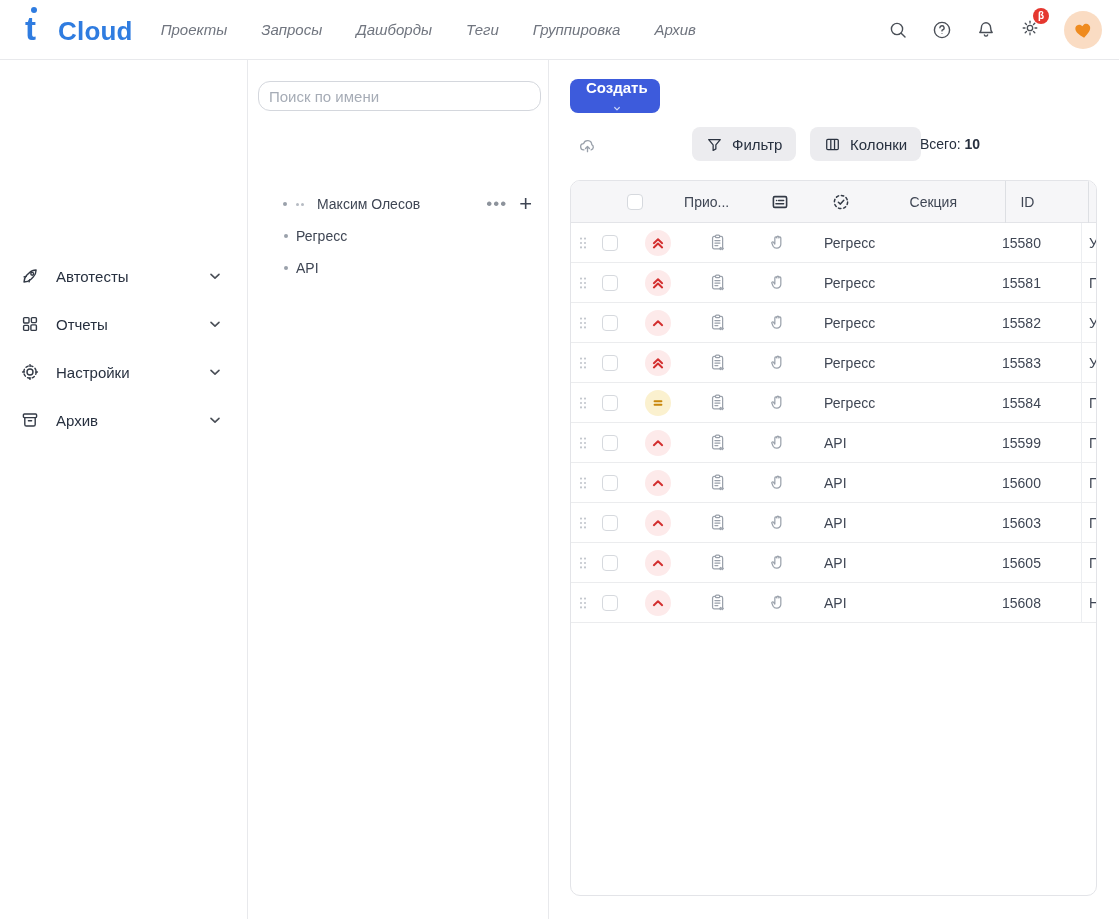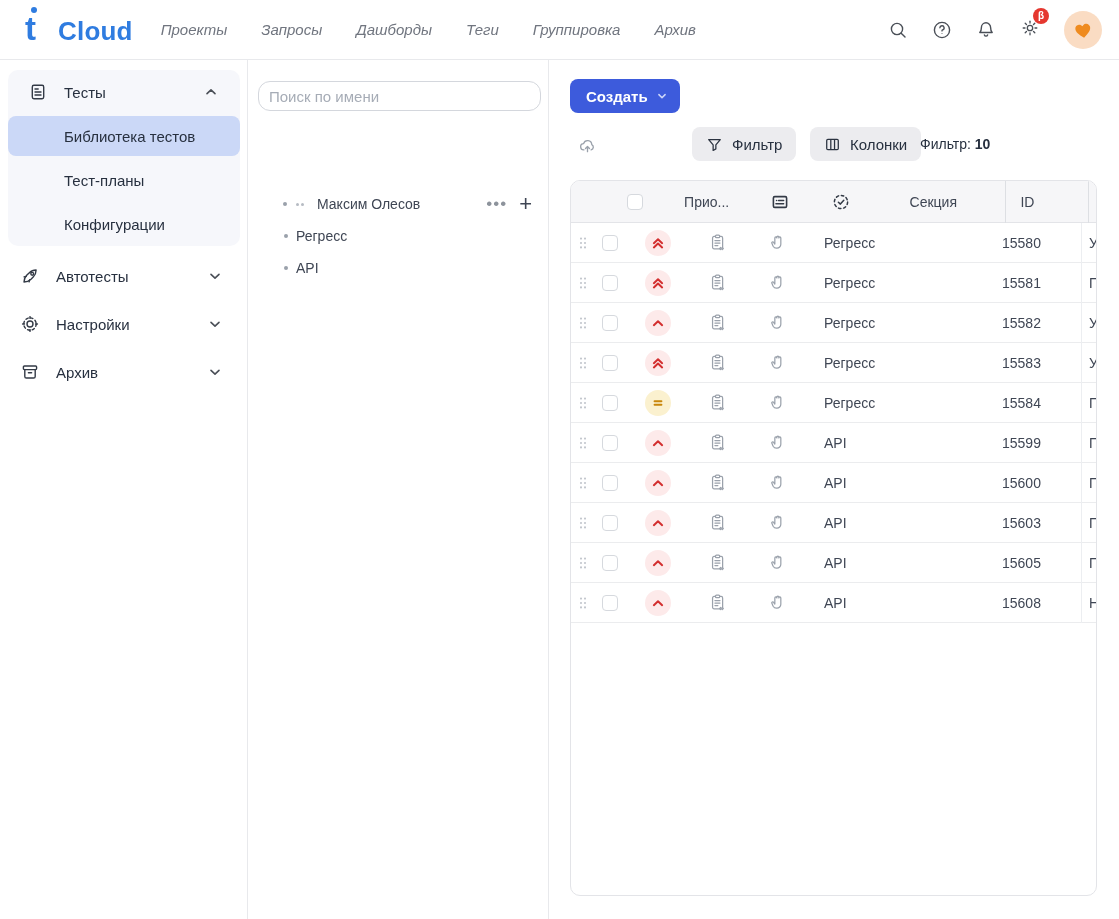--- a/index.html
+++ b/index.html
@@ -59,21 +59,21 @@
   .plus-btn { color:#3f4654; font-size:22px; font-weight:400; line-height:18px; cursor:pointer; }
   .tree-item { position:absolute; left:0; width:301px; height:28px; display:flex;
     align-items:center; cursor:pointer; }
   .tree-item .tree-dot { margin-left:36px; }
   .tree-item-label { font-size:14px; color:#3f4654; margin-left:8px; }
 
   
   .rightpanel { position:absolute; left:549px; top:60px; width:570px; height:859px; background:#fff; }
   .create-btn { position:absolute; left:21px; top:19px; height:34px; padding:0 12px 0 16px;
     background:#3d5bdc; color:#fff; border:none; border-radius:8px; font-size:15px; font-weight:600;
-    display:flex; align-items:center; gap:8px; cursor:pointer; font-family:"Liberation Sans", sans-serif; }
+    display:flex; align-items:center; gap:8px; cursor:pointer; font-family:"Liberation Sans", sans-serif;flex-direction:column; }
   .grouping { position:absolute; left:142px; top:19px; height:34px; display:flex; align-items:center; }
   .info-ic { width:16px; height:16px; color:#70757f; margin-right:6px; }
   .grouping-label { font-size:15px; color:#3f4654; margin-right:10px; }
   .group-select { width:214px; height:34px; border:1px solid #d4d7dd; border-radius:8px;
     display:flex; align-items:center; padding:0 12px; cursor:pointer; }
   .group-select span { font-size:15px; color:#a6acb6; flex:1; }
   .sel-chev { width:14px; height:14px; color:#8d939c; }
   .upload-ic { position:absolute; left:29px; top:76px; width:19px; height:19px; color:#9aa1ab; cursor:pointer; }
   .tool-btn { position:absolute; top:67px; height:34px; background:#ececef; border:none; border-radius:8px;
     display:flex; align-items:center; gap:9px; padding:0 14px; font-size:15px; color:#27303f;
@@ -192,46 +192,41 @@
     </span>
     <div class="avatar">
       <svg width="22" height="22" viewBox="0 0 24 24">
         <path fill="#ef8b1f" transform="rotate(-8 12 12)" d="M12 20.5 C6.5 16.5 3.6 13 3.9 9.6 4.1 7.2 6 5.4 8.3 5.6 c1.6.1 2.9 1 3.7 2.4 .8-1.4 2.1-2.3 3.7-2.4 2.3-.2 4.2 1.6 4.4 4 .3 3.4-2.6 6.9-8.1 10.9 z"></path>
       </svg>
     </div>
   </div>
 </div>
 
 <div class="sidebar">
-  <div class="side-group">
-    <div class="side-row group-header">
-      <svg class="side-ic" viewBox="0 0 20 20" fill="none" stroke="currentColor" stroke-width="1.4" stroke-linecap="round" stroke-linejoin="round">
-        <rect x="4.3" y="3.3" width="11.4" height="13.4" rx="1.6"></rect>
-        <line x1="7" y1="7" x2="10.2" y2="7"></line>
-        <line x1="7" y1="10" x2="13" y2="10"></line>
-        <line x1="7" y1="13" x2="13" y2="13"></line>
-      </svg>
-      <span class="side-label">Тесты</span>
-      <svg class="side-chev" viewBox="0 0 14 14" fill="none" stroke="currentColor" stroke-width="1.6" stroke-linecap="round" stroke-linejoin="round">
-        <polyline points="3,8.6 7,4.8 11,8.6"></polyline>
-      </svg>
-    </div>
-    <div class="sub-item selected">Библиотека тестов</div>
-    <div class="sub-item">Тест-планы</div>
-    <div class="sub-item">Конфигурации</div>
-  </div>
 
   <div class="side-main">
     <div class="side-row">
       <svg class="side-ic" viewBox="0 0 20 20" fill="none" stroke="currentColor" stroke-width="1.4" stroke-linecap="round" stroke-linejoin="round">
         <path d="M4 16 c0-2.8 1-5 2.9-6.9 l2.2-2.2 C11 5 13.6 4 16.1 4 c0 2.5-1 5.1-2.9 7 l-2.2 2.2 C9 15.1 6.8 16 4 16 z"></path>
         <circle cx="12.2" cy="7.8" r="1.4"></circle>
         <path d="M6.2 10.3 l-2.1 .6 M9.7 13.8 l-.6 2.1"></path>
       </svg>
       <span class="side-label">Автотесты</span>
+      <svg class="side-chev" viewBox="0 0 14 14" fill="none" stroke="currentColor" stroke-width="1.6" stroke-linecap="round" stroke-linejoin="round">
+        <polyline points="3,5.4 7,9.2 11,5.4"></polyline>
+      </svg>
+    </div>
+    <div class="side-row">
+      <svg class="side-ic" viewBox="0 0 20 20" fill="none" stroke="currentColor" stroke-width="1.4" stroke-linejoin="round">
+        <rect x="3.6" y="3.6" width="5.4" height="5.4" rx="1"></rect>
+        <rect x="11.4" y="3.6" width="5" height="5" rx="1"></rect>
+        <rect x="3.6" y="11.4" width="5" height="5" rx="1"></rect>
+        <rect x="10.9" y="10.9" width="5.5" height="5.5" rx="1"></rect>
+      </svg>
+      <span class="side-label">Отчеты</span>
       <svg class="side-chev" viewBox="0 0 14 14" fill="none" stroke="currentColor" stroke-width="1.6" stroke-linecap="round" stroke-linejoin="round">
         <polyline points="3,5.4 7,9.2 11,5.4"></polyline>
       </svg>
     </div>
     <div class="side-row">
       <svg class="side-ic" viewBox="0 0 20 20" fill="none" stroke="currentColor" stroke-width="1.4" stroke-linecap="round">
         <circle cx="10" cy="10" r="3"></circle>
         <circle cx="10" cy="10" r="6.2" stroke-dasharray="2.4 2.45"></circle>
         <line x1="10" y1="2.6" x2="10" y2="4.4"></line>
           <line x1="10" y1="15.6" x2="10" y2="17.4"></line>
@@ -305,21 +300,21 @@
   <button class="tool-btn columns-btn">
     <svg viewBox="0 0 20 20" fill="none" stroke="currentColor" stroke-width="1.5" stroke-linejoin="round">
       <rect x="3.2" y="4" width="13.6" height="12" rx="1.4"></rect>
       <line x1="8" y1="4" x2="8" y2="16"></line>
       <line x1="12.4" y1="4" x2="12.4" y2="16"></line>
     </svg>
     <span>Колонки</span>
   </button>
 
   <div class="total">
-    <span>Фильтр:</span>
+    <span>Всего:</span>
     <b>10</b>
   </div>
 
   <div class="table-card">
     <div class="thead">
       <span class="c-drag"></span>
       <span class="c-cb">
           <input type="checkbox" class="cb" style="">
         </span>
       <span class="c-prio">

